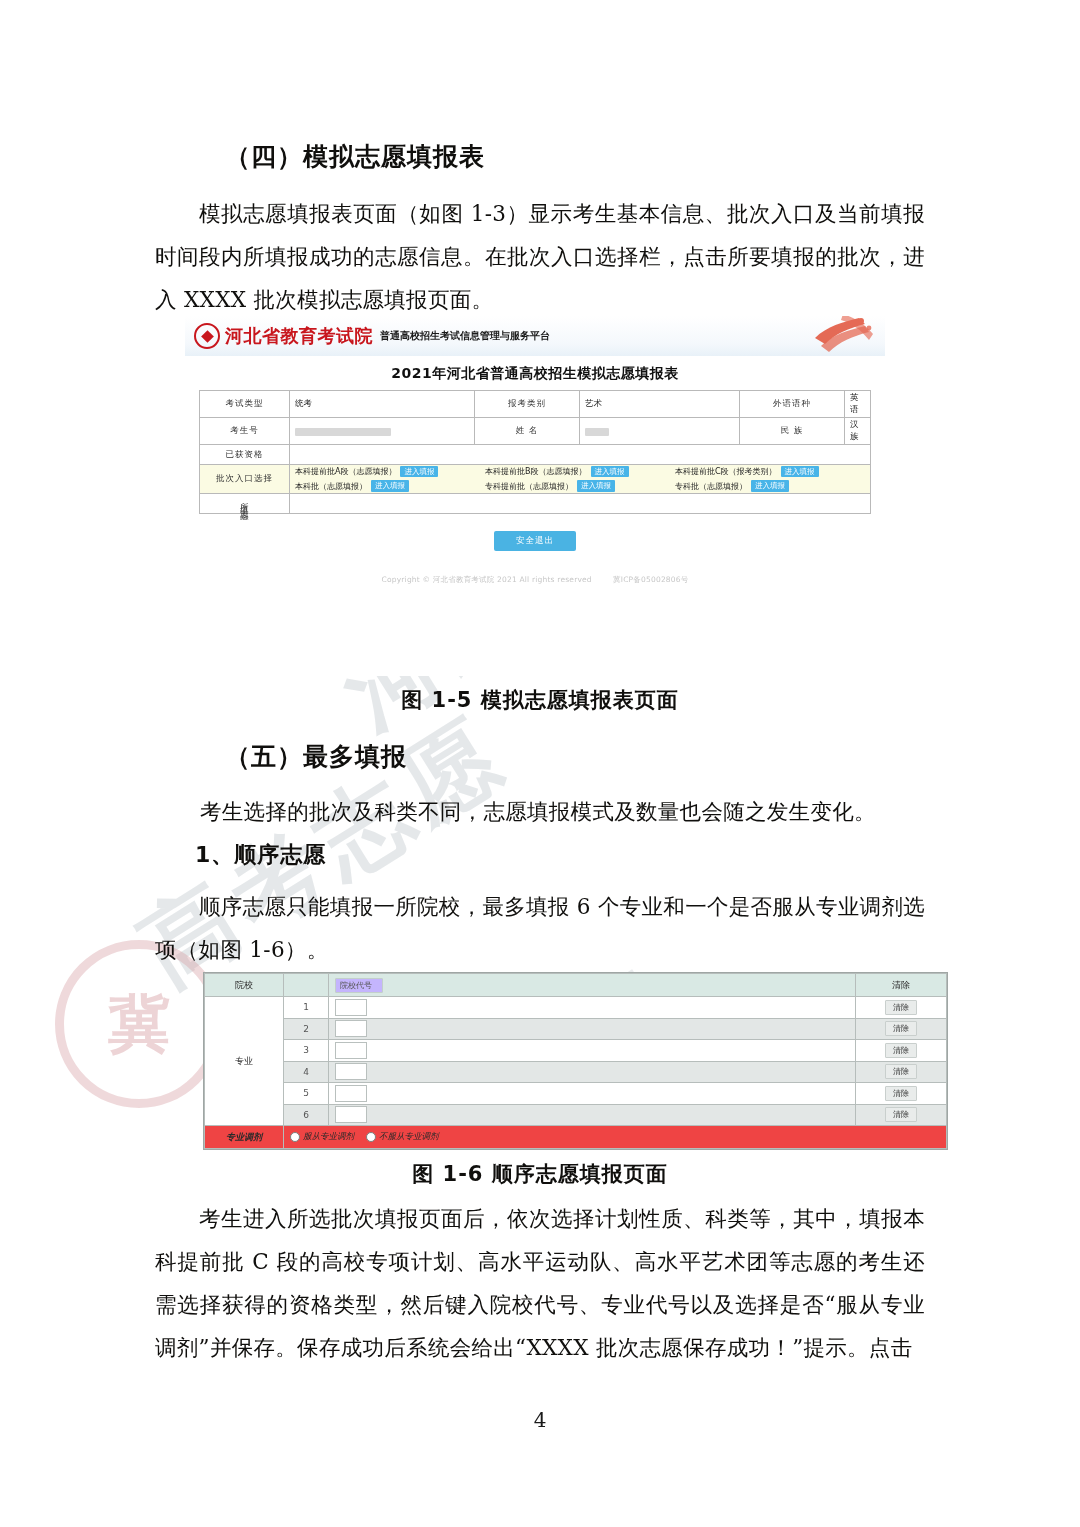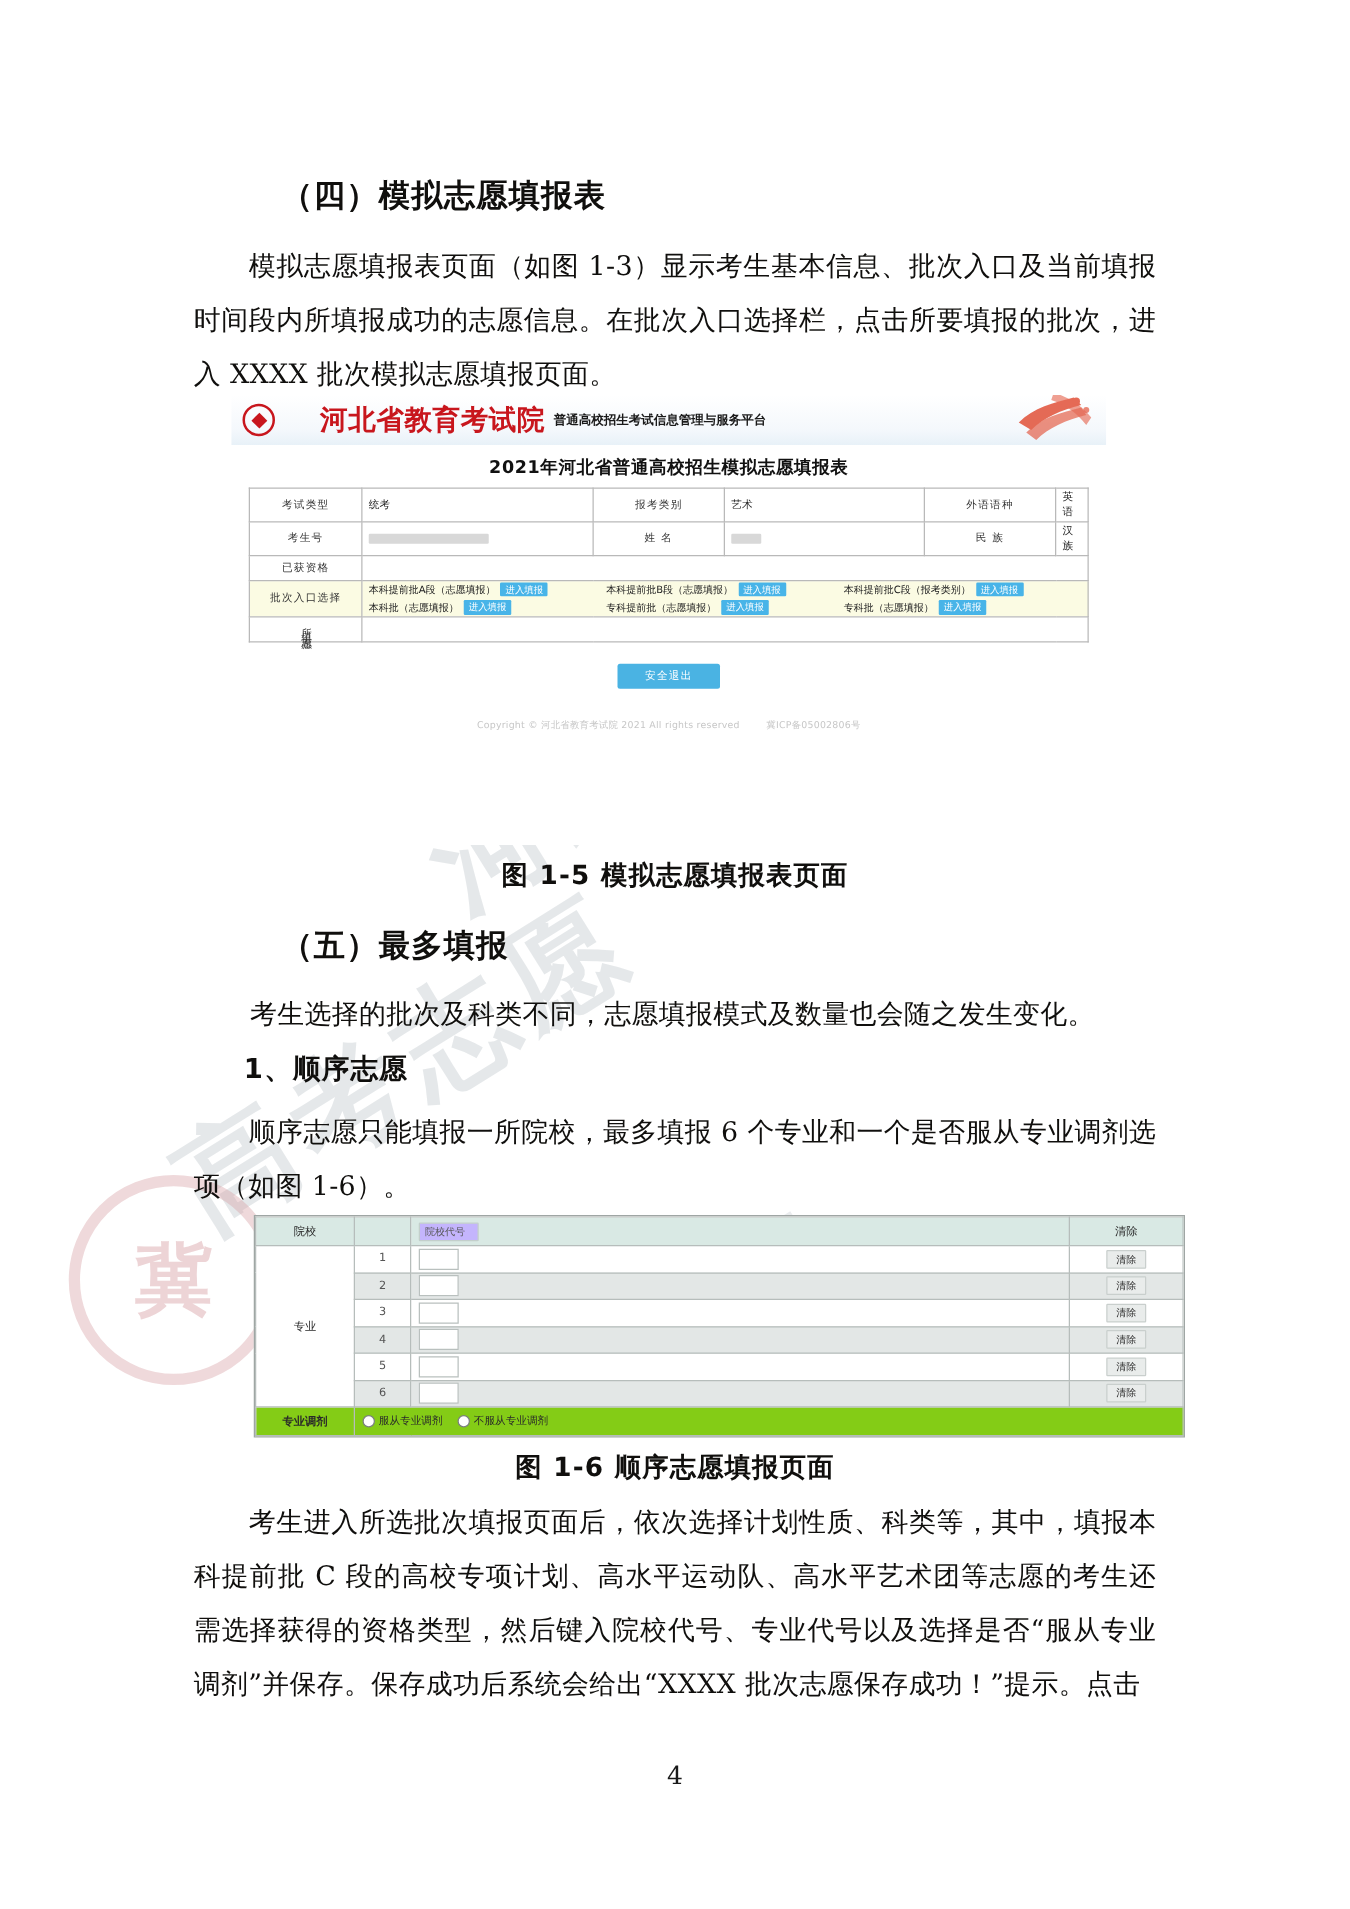--- a/index.html
+++ b/index.html
@@ -128,26 +128,25 @@
     margin-right: 5px;
     flex: 0 0 auto;
   }
   .logo-mark span {
     display: block;
     width: 9px; height: 9px;
     background: #c8161d;
     transform: rotate(45deg);
   }
   .logo-cn {
-    font-size: 22px;
+    font-size: 18px;
     font-weight: 700;
     color: #c8161d;
     letter-spacing: 0.5px;
     font-family: Liberation Sans, sans-serif;
-    margin-left: 31px;
   }
   .logo-sub {
     font-size: 10px;
     font-weight: 700;
     color: #1a1a1a;
     margin-left: 7px;
     letter-spacing: 0px;
   }
   .head-deco {
     position: absolute;
@@ -310,21 +309,21 @@
   .zebra-dark { background: #e3e7e6; }
   .clear-btn {
     display: inline-block;
     background: #e9eceb;
     border: 1px solid #c9cfcd;
     font-size: 8px;
     color: #333;
     padding: 1px 7px;
     border-radius: 1px;
   }
-  .adj-row td { height: 22px; background: #84cc16; }
+  .adj-row td { height: 22px; background: #ef4444; font-style: italic; }
   .adj-lab { text-align: center; font-weight: 700; }
   .radio-wrap { display: flex; align-items: center; gap: 4px; font-size: 8.5px; }
   .radio-wrap .grp { display: flex; align-items: center; gap: 3px; margin-right: 8px;}
   .rdo {
     width: 8px; height: 8px;
     border: 1px solid #7b817f;
     border-radius: 50%;
     display: inline-block;
     background: #fff;
   }

